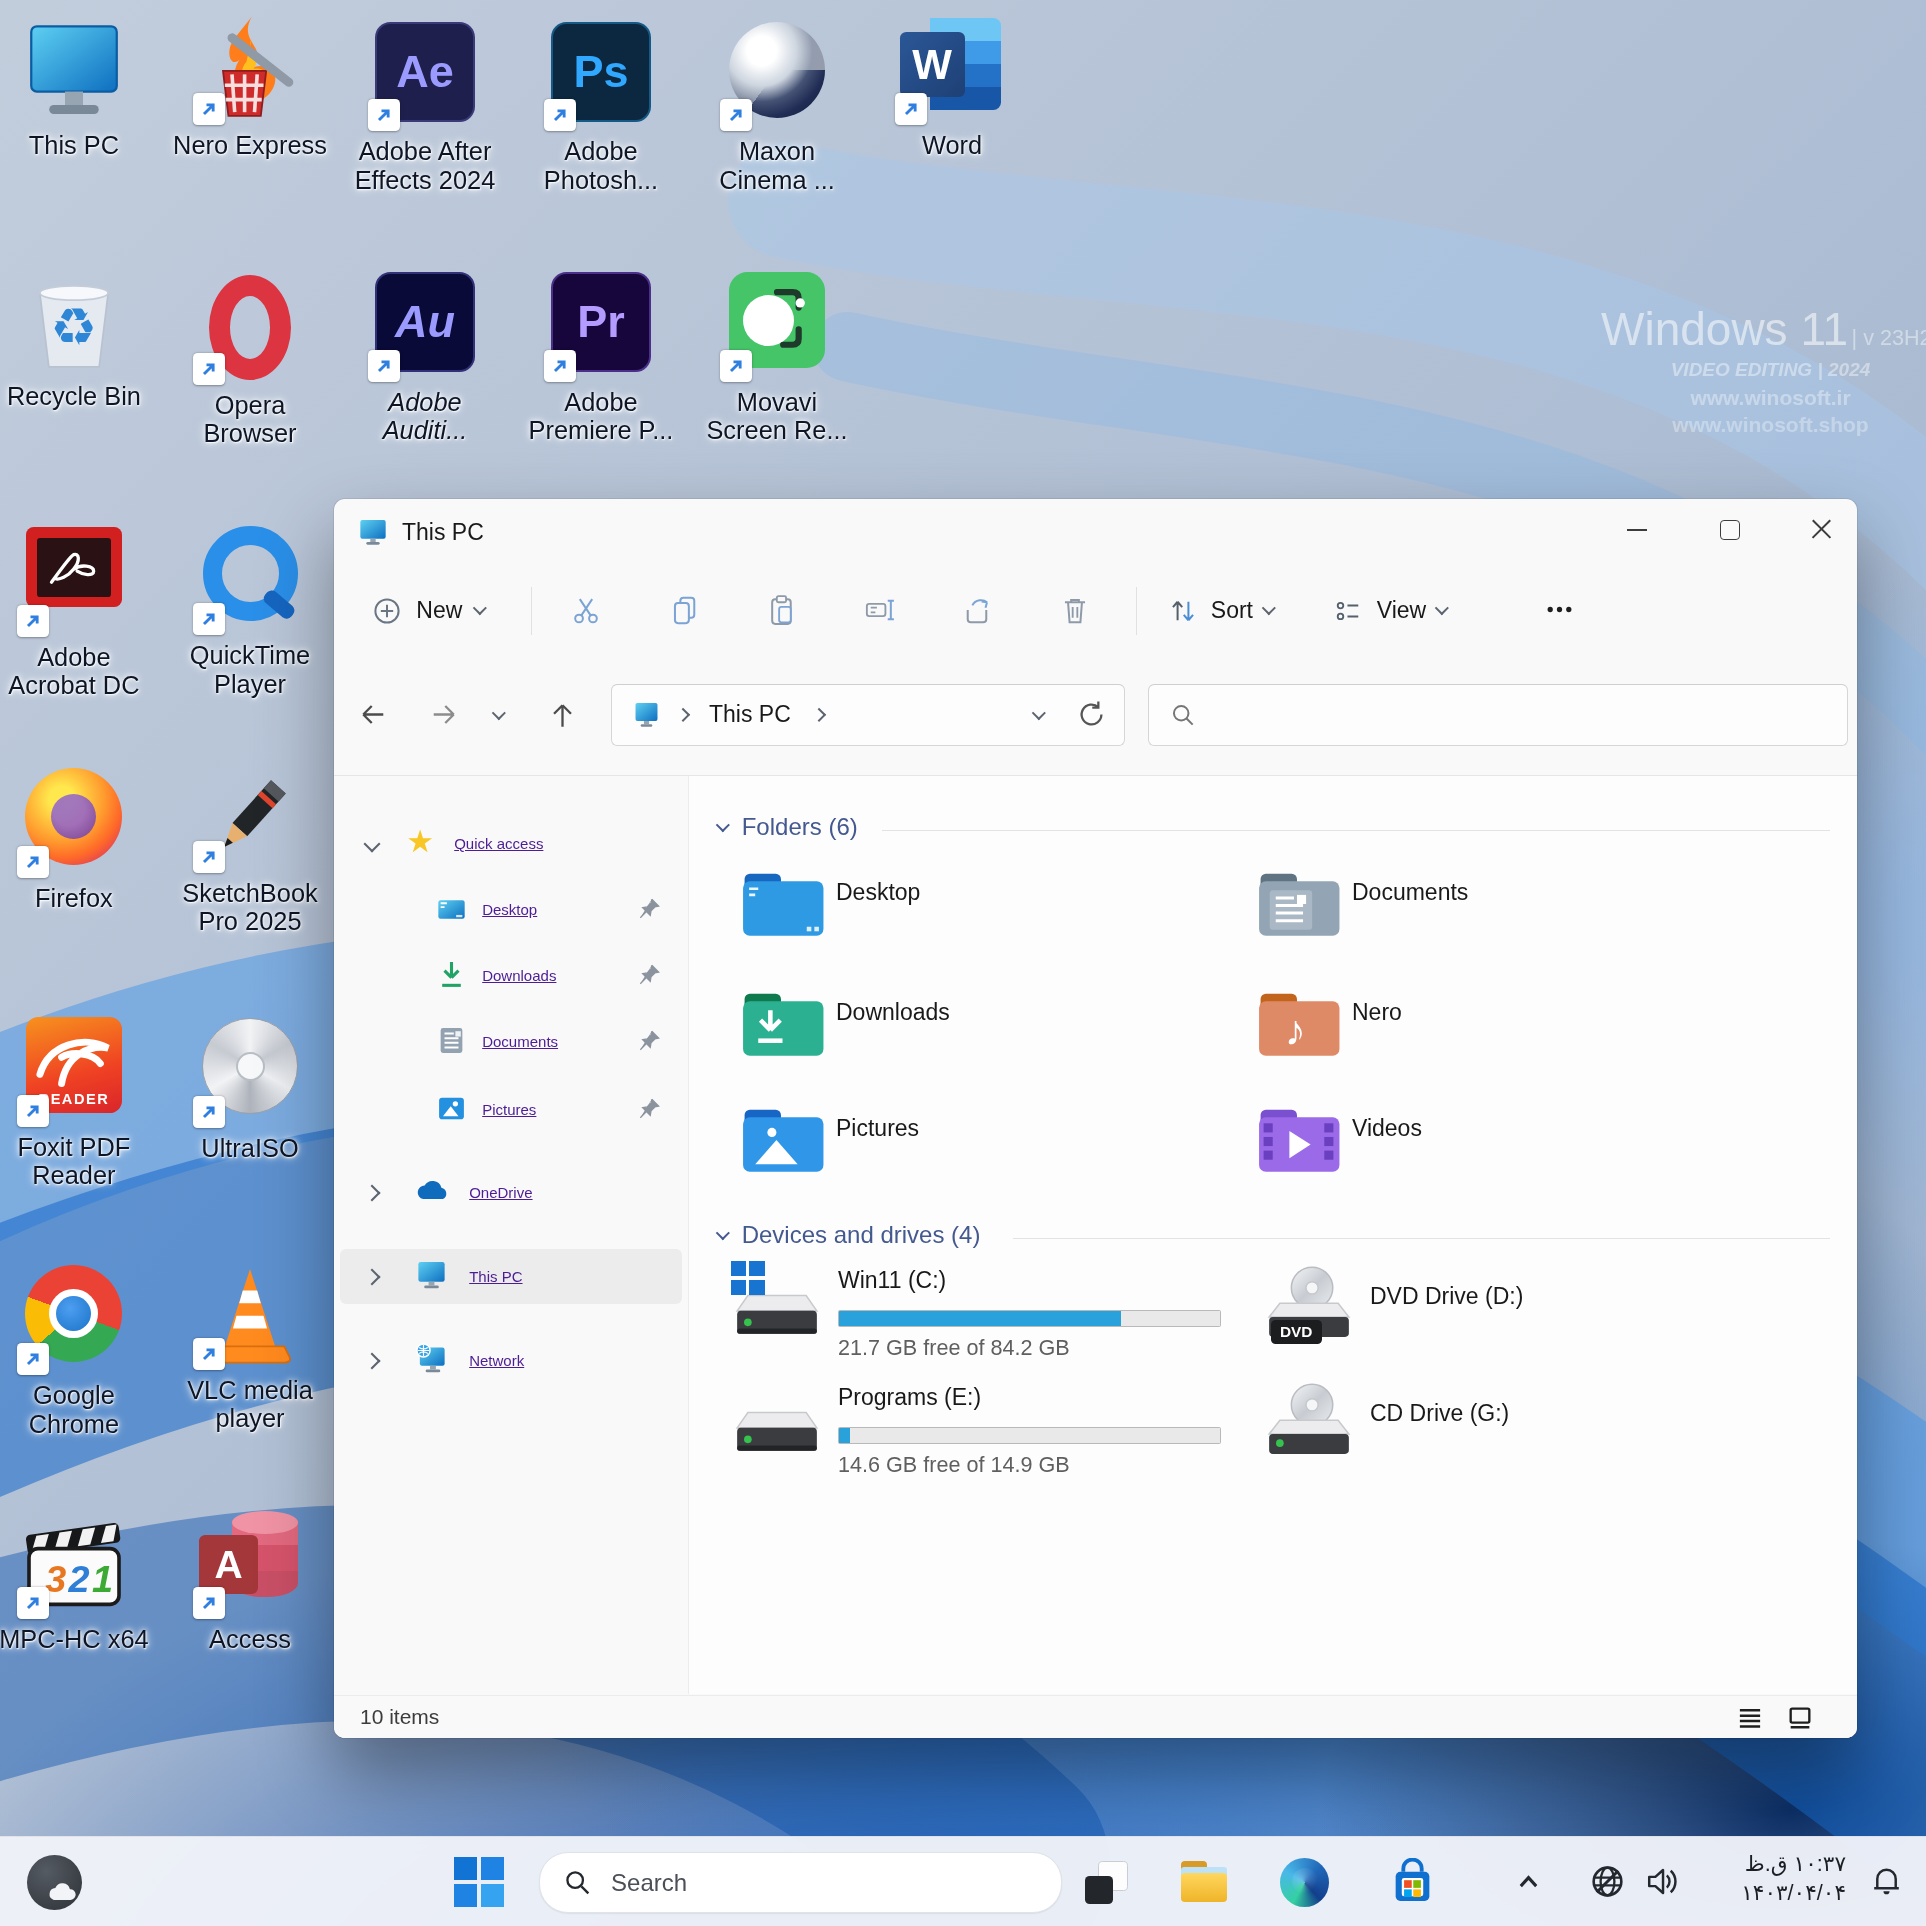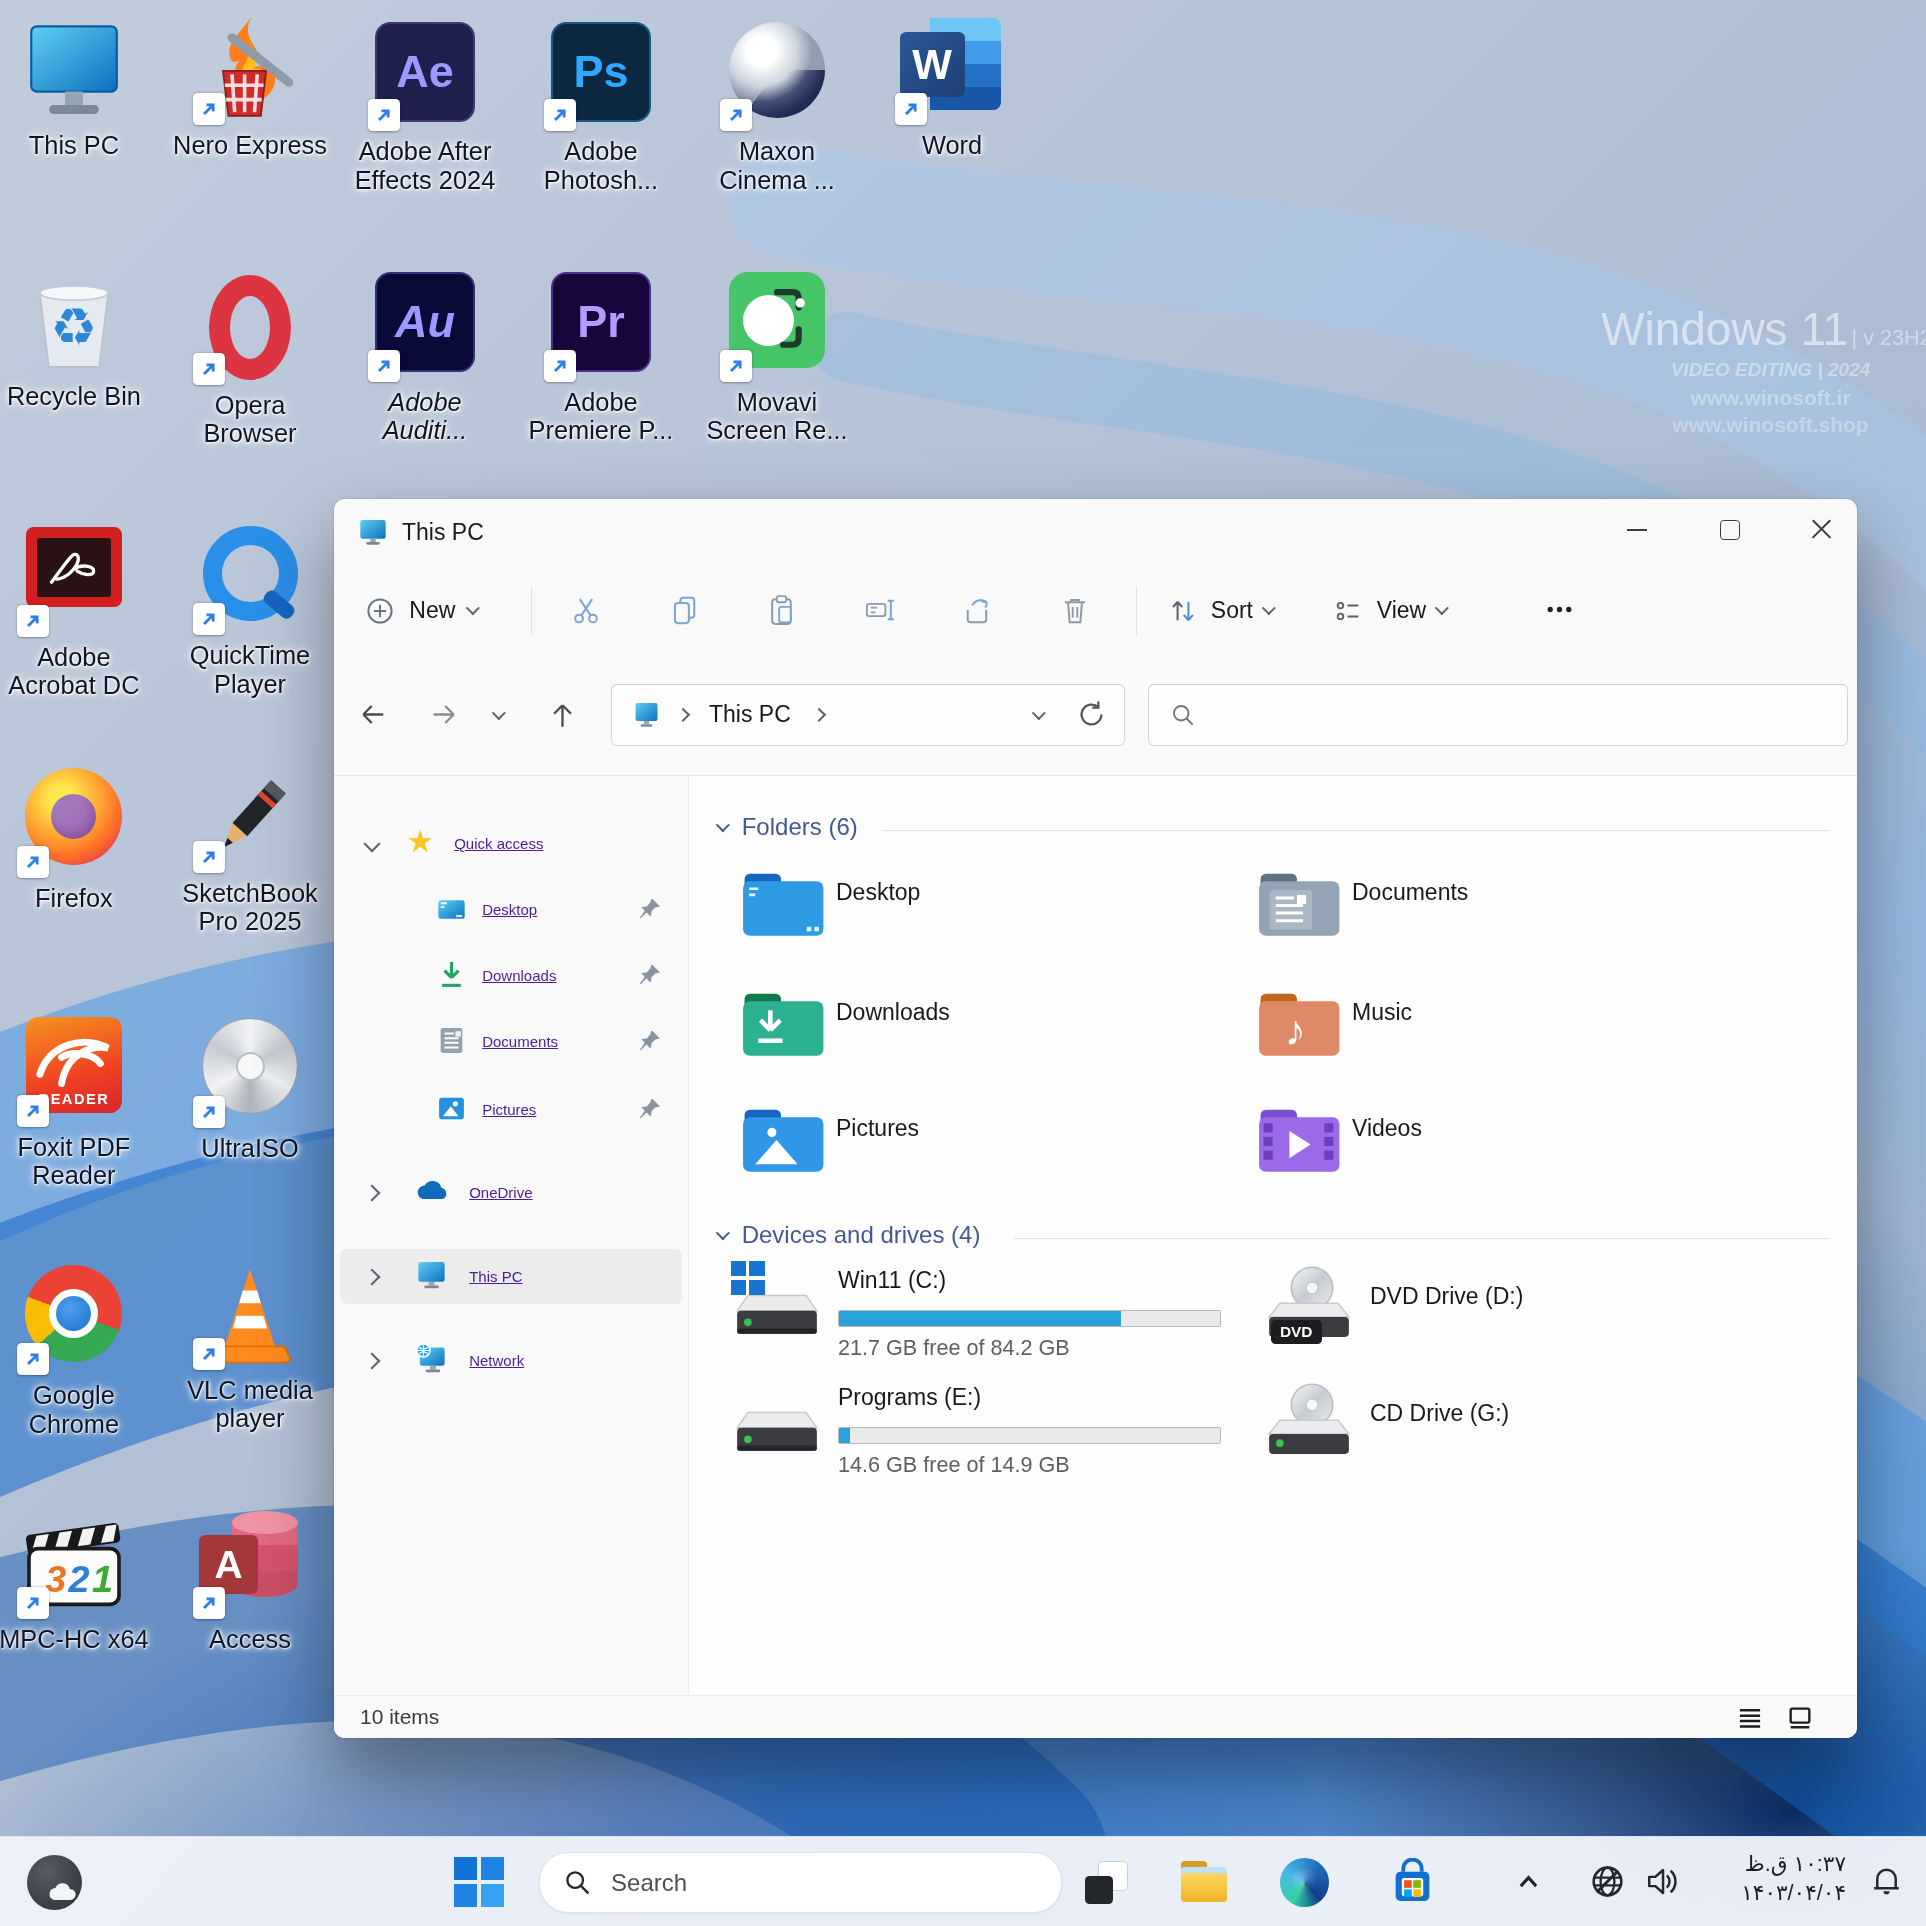--- a/index.html
+++ b/index.html
@@ -431,21 +431,21 @@
       </div>
     <div class="ctrl abs" style="left:1463px;top:10.8px;">
       <div style="position:relative;width:26px;height:26px;">
           <div style="position:absolute;left:0.8px;top:11.6px;width:25px;height:2.3px;background:#3c3c3c;transform:rotate(45deg);"></div>
           <div style="position:absolute;left:0.8px;top:11.6px;width:25px;height:2.3px;background:#3c3c3c;transform:rotate(-45deg);"></div>
         </div>
     </div>
   </div>
 
   <div class="abs" style="left:0;top:66px;width:1523px;height:91px;">
-    <div class="abs" style="left:29px;top:18.5px;height:54px;display:flex;align-items:center;gap:12.3px;">
+    <div class="abs" style="left:36px;top:18.5px;height:54px;display:flex;align-items:center;gap:12.3px;">
       <svg class="tool-ic" viewBox="0 0 44 44">
           <circle cx="22" cy="22" r="15" stroke="#6b7684" stroke-width="2.6" fill="none"></circle>
           <path d="M22 14 v16 M14 22 h16" stroke="#6b7684" stroke-width="2.6"></path>
         </svg>
       <span class="wtext">New</span>
       <span class="chev down sm" style="margin-top:-4.6px;"></span>
     </div>
     <div class="divider-v abs" style="left:197px;top:21.6px;height:48px;"></div>
     <div class="abs" style="left:235px;top:28px;"><svg class="tool-ic" viewBox="0 0 44 44">
           <circle cx="13" cy="33" r="5" stroke="#7ba3d4" stroke-width="2.6" fill="none"></circle>
@@ -658,21 +658,21 @@
           <path d="M28 72 h32" stroke="#fff" stroke-width="6"></path>
         </svg>
       <span class="item-label abs" style="left:99px;top:15.4px;">Downloads</span>
     </div>
     <div class="abs" style="left:564px;top:208px;width:478px;height:100px;">
       <svg width="91" height="80" viewBox="0 0 120 100">
           <rect x="10" y="10" width="48" height="22" rx="7" fill="#c2641c"></rect>
           <rect x="8" y="20" width="106" height="72" rx="9" fill="#df8a66"></rect>
           <text x="42" y="78" font-size="56" fill="#fff">♪</text>
         </svg>
-      <span class="item-label abs" style="left:99px;top:15.4px;">Music</span>
+      <span class="item-label abs" style="left:99px;top:15.4px;">Nero</span>
     </div>
     <div class="abs" style="left:48px;top:324px;width:478px;height:100px;">
       <svg width="91" height="80" viewBox="0 0 120 100">
           <rect x="10" y="10" width="48" height="22" rx="7" fill="#1766c5"></rect>
           <rect x="8" y="20" width="106" height="72" rx="9" fill="#2f96e8"></rect>
           <circle cx="46" cy="40" r="6" fill="#fff"></circle>
           <polygon points="24,82 52,50 80,82" fill="#fff"></polygon>
         </svg>
       <span class="item-label abs" style="left:99px;top:15.4px;">Pictures</span>
     </div>

